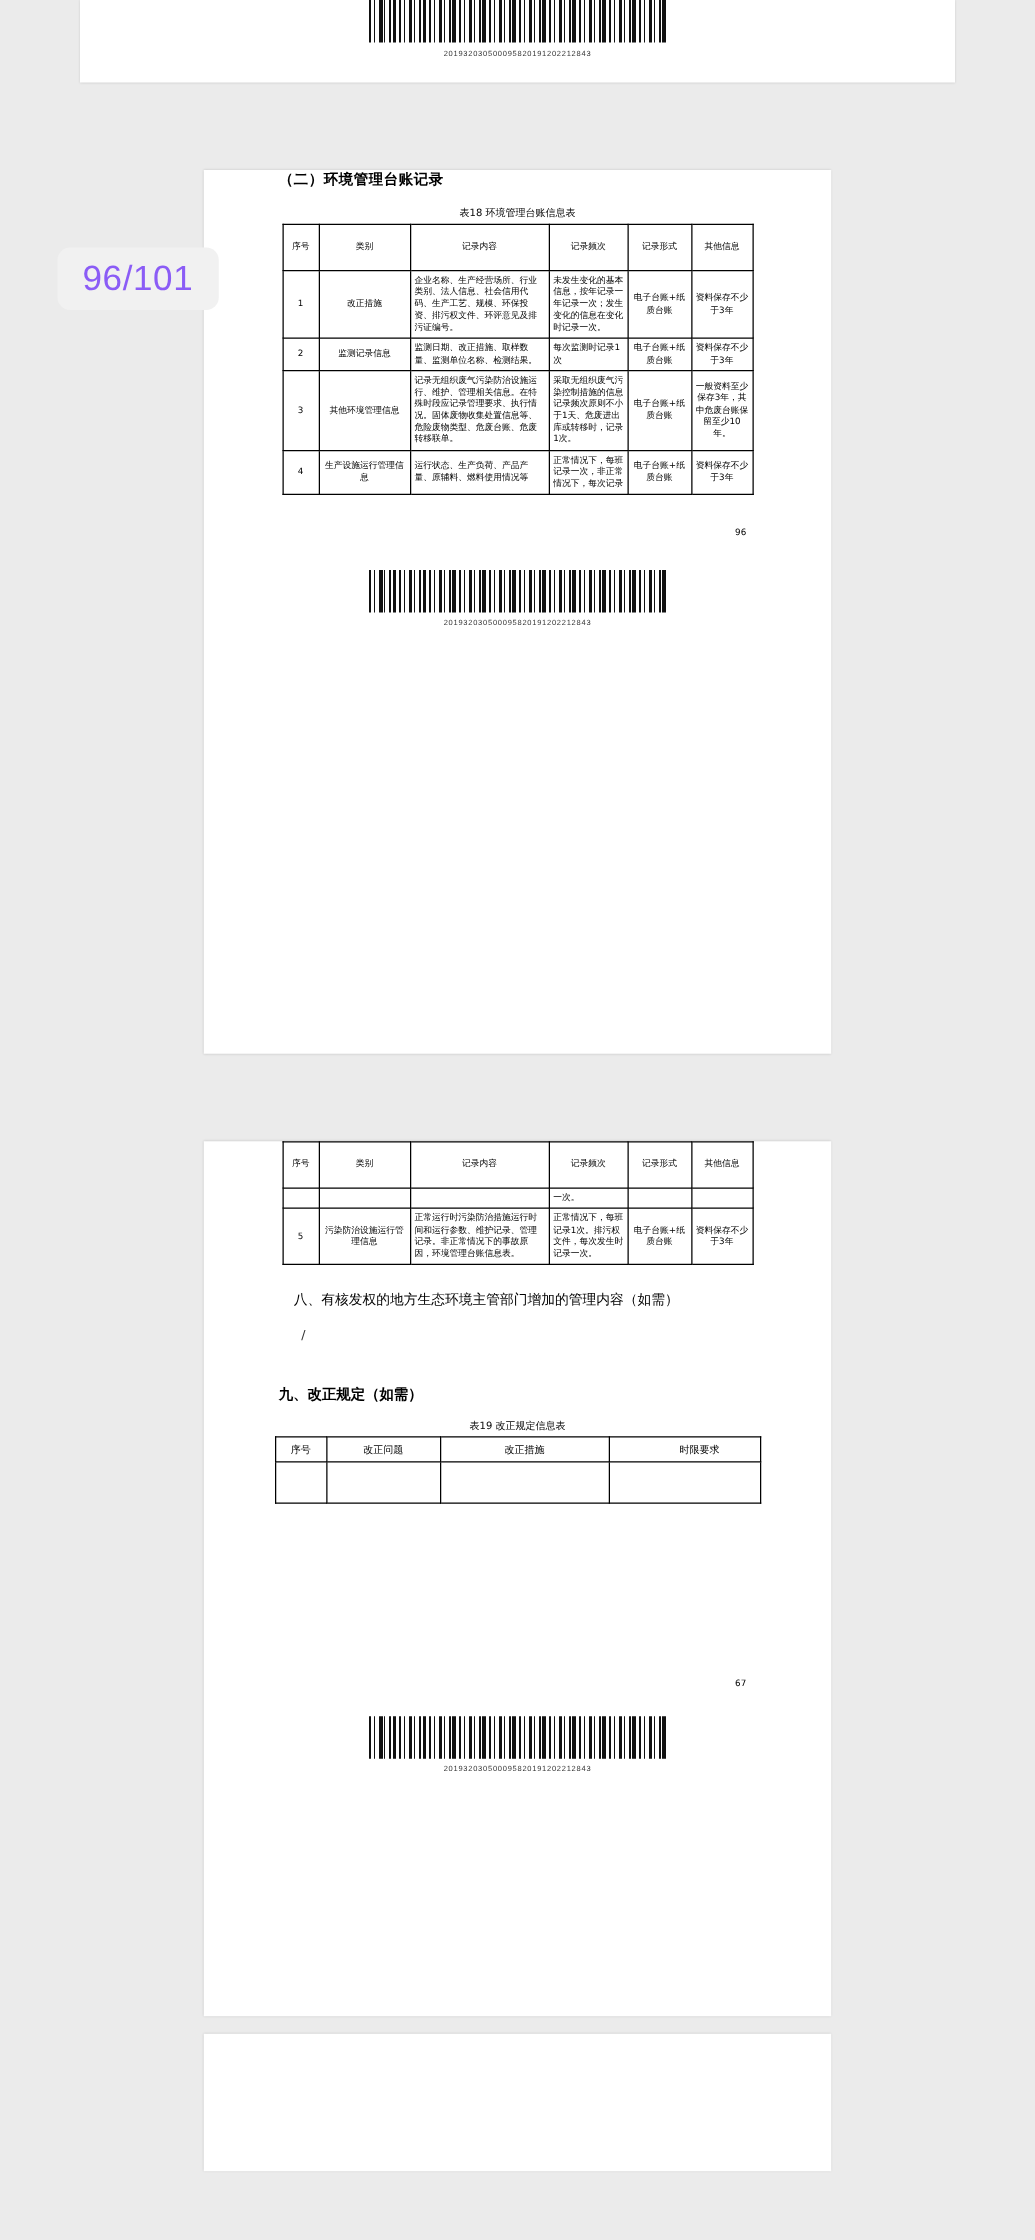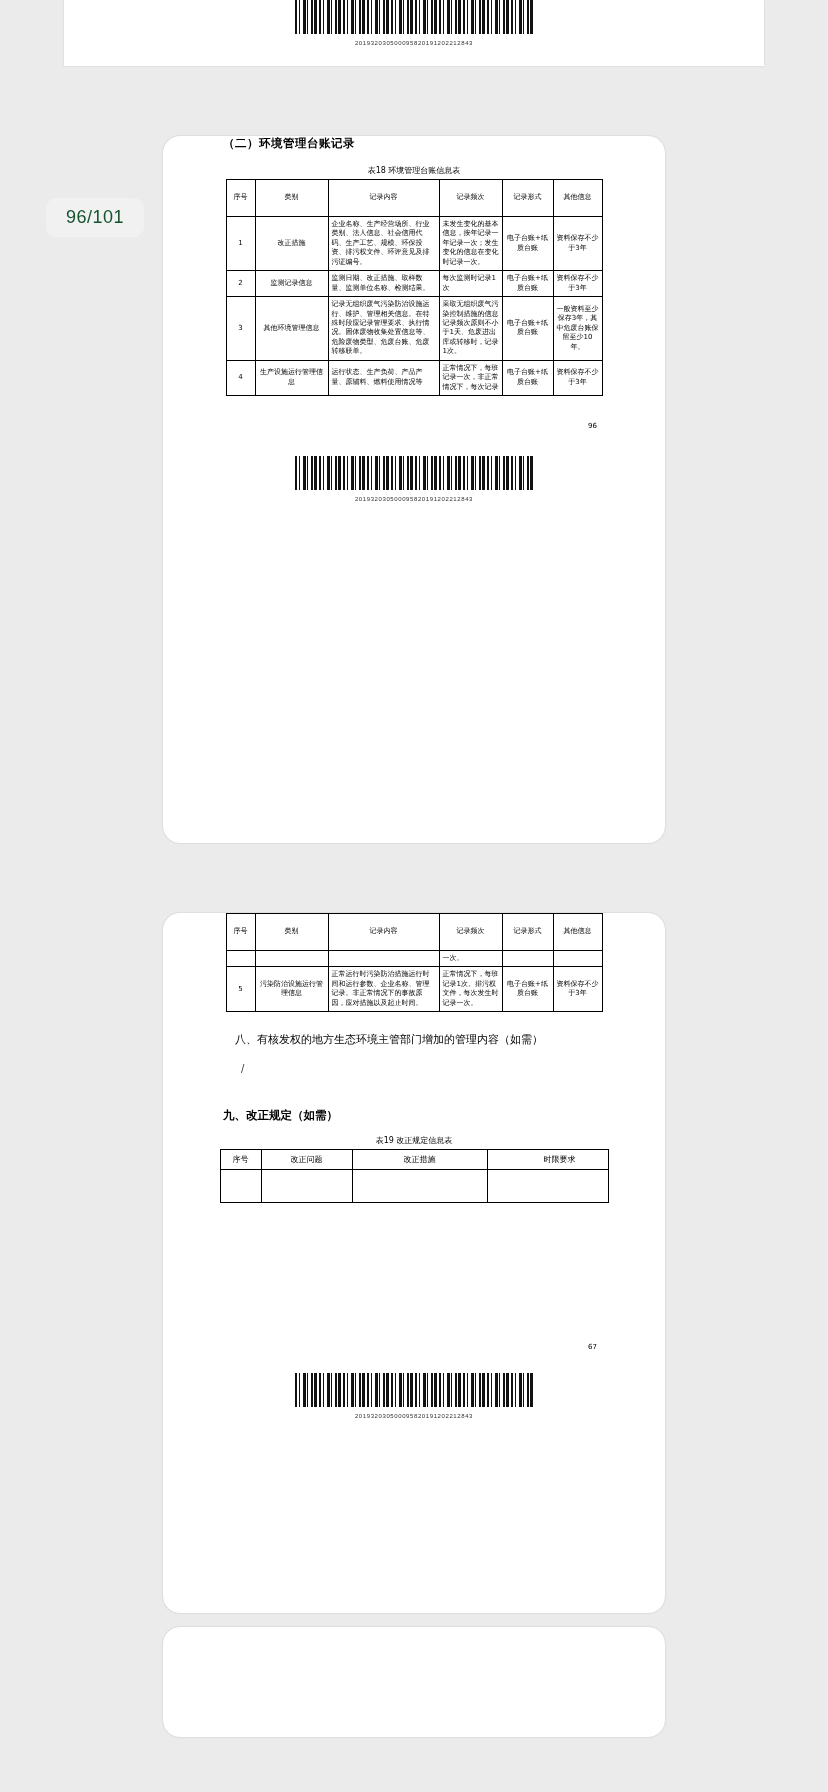--- a/index.html
+++ b/index.html
@@ -17,21 +17,20 @@
   .viewer {
     position: relative;
     width: 828px;
   }
   
   .page {
     background: #ffffff;
     margin: 0 auto;
     position: relative;
     box-shadow: 0 0 2px rgba(0,0,0,0.18);
-    border-radius: 17px;
   }
   .page-top-partial {
     width: 700px;
     height: 66px;
     margin: 0 auto;
     background: #fff;
     position: relative;
     box-shadow: 0 0 2px rgba(0,0,0,0.12);
   }
   .gap { height: 14px; }
@@ -46,22 +45,22 @@
   .page-third {
     width: 502px;
     height: 110px;
   }
   
   .page-indicator {
     position: absolute;
     left: 46px;
     top: 198px;
     background: #f1f1f1;
-    color: #14532d;
-    font-size: 18px;
+    color: #8b5cf6;
+    font-size: 28px;
     padding: 9px 20px;
     border-radius: 10px;
     letter-spacing: 0.5px;
     z-index: 50;
     font-family: "Liberation Sans", sans-serif;
   }
   
   .barcode-wrap {
     text-align: center;
   }
@@ -259,21 +258,21 @@
           <td class="c-no"></td>
           <td class="c-cat"></td>
           <td class="c-content"></td>
           <td class="c-freq">一次。</td>
           <td class="c-form"></td>
           <td class="c-other"></td>
         </tr>
         <tr>
           <td class="c-no">5</td>
           <td class="c-cat">污染防治设施运行管理信息</td>
-          <td class="c-content">正常运行时污染防治措施运行时间和运行参数、企业名称、管理记录。非正常情况下的事故原因，应对措施以及起止时间。</td>
+          <td class="c-content">正常运行时污染防治措施运行时间和运行参数、维护记录、管理记录。非正常情况下的事故原因，环境管理台账信息表。</td>
           <td class="c-freq">正常情况下，每班记录1次。排污权文件，每次发生时记录一次。</td>
           <td class="c-form">电子台账+纸质台账</td>
           <td class="c-other">资料保存不少于3年</td>
         </tr>
       </tbody>
         </table>
 
       <div class="para indent">八、有核发权的地方生态环境主管部门增加的管理内容（如需）</div>
       <div class="slash">/</div>
 

